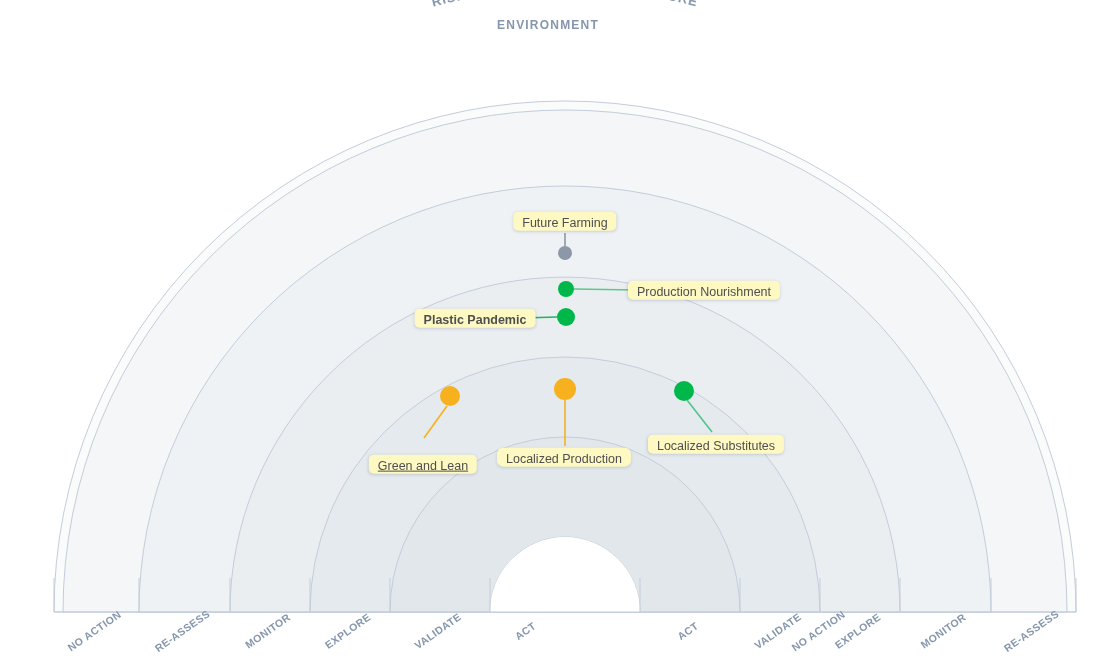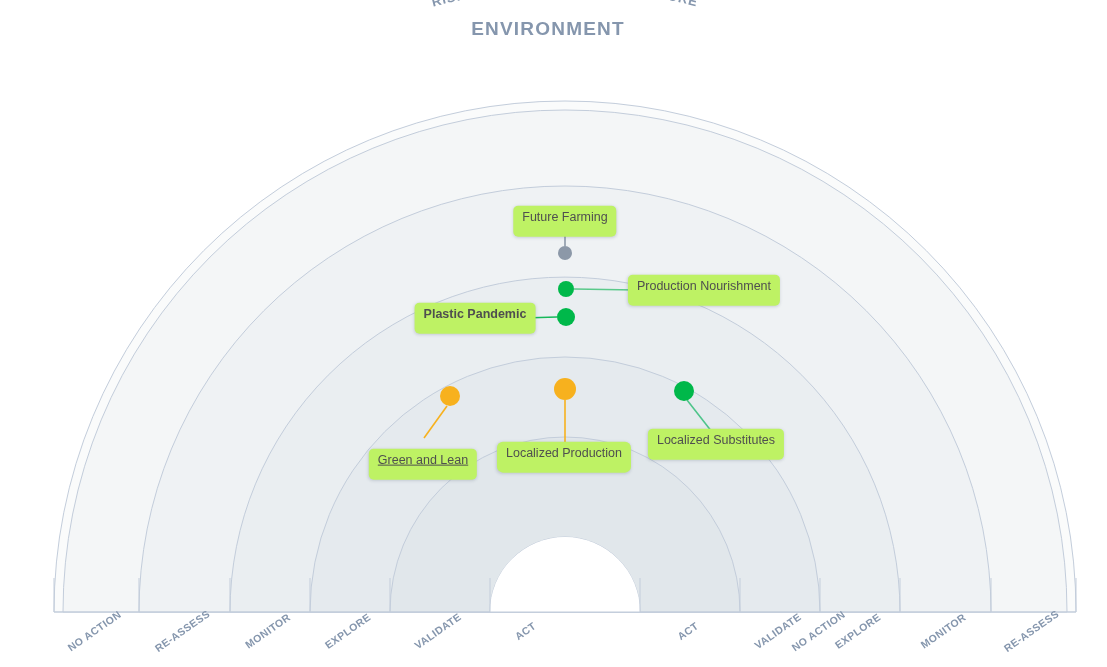--- a/index.html
+++ b/index.html
@@ -6,28 +6,28 @@
   body{
     width:1107px;height:667px;background:#ffffff;
     font-family:"Liberation Sans", sans-serif;
     position:relative;overflow:hidden;
   }
   #radar-root{position:absolute;inset:0;}
   svg#radar-svg{position:absolute;left:0;top:0;width:1107px;height:667px;}
 
   .chart-title{
     position:absolute;top:18px;left:0;width:1096px;text-align:center;
-    font-size:19px;font-weight:bold;letter-spacing:1.2px;color:#8596ad;
+    font-size:12px;font-weight:bold;letter-spacing:1.2px;color:#8596ad;
   }
 
   .blip-label{
     position:absolute;
-    background:#bef264;
+    background:#fef9c3;
     border-radius:5px;
-    padding:5px 9px 12px 9px;
+    padding:5px 9px 0 9px;
     font-size:12.5px;
     color:#4f4f4f;
     white-space:nowrap;
     box-shadow:0 1px 3px rgba(80,95,120,0.22);
     transform:translate(-50%,-50%);
     line-height:1.1;
   }
 </style>
 </head>
 <body>

